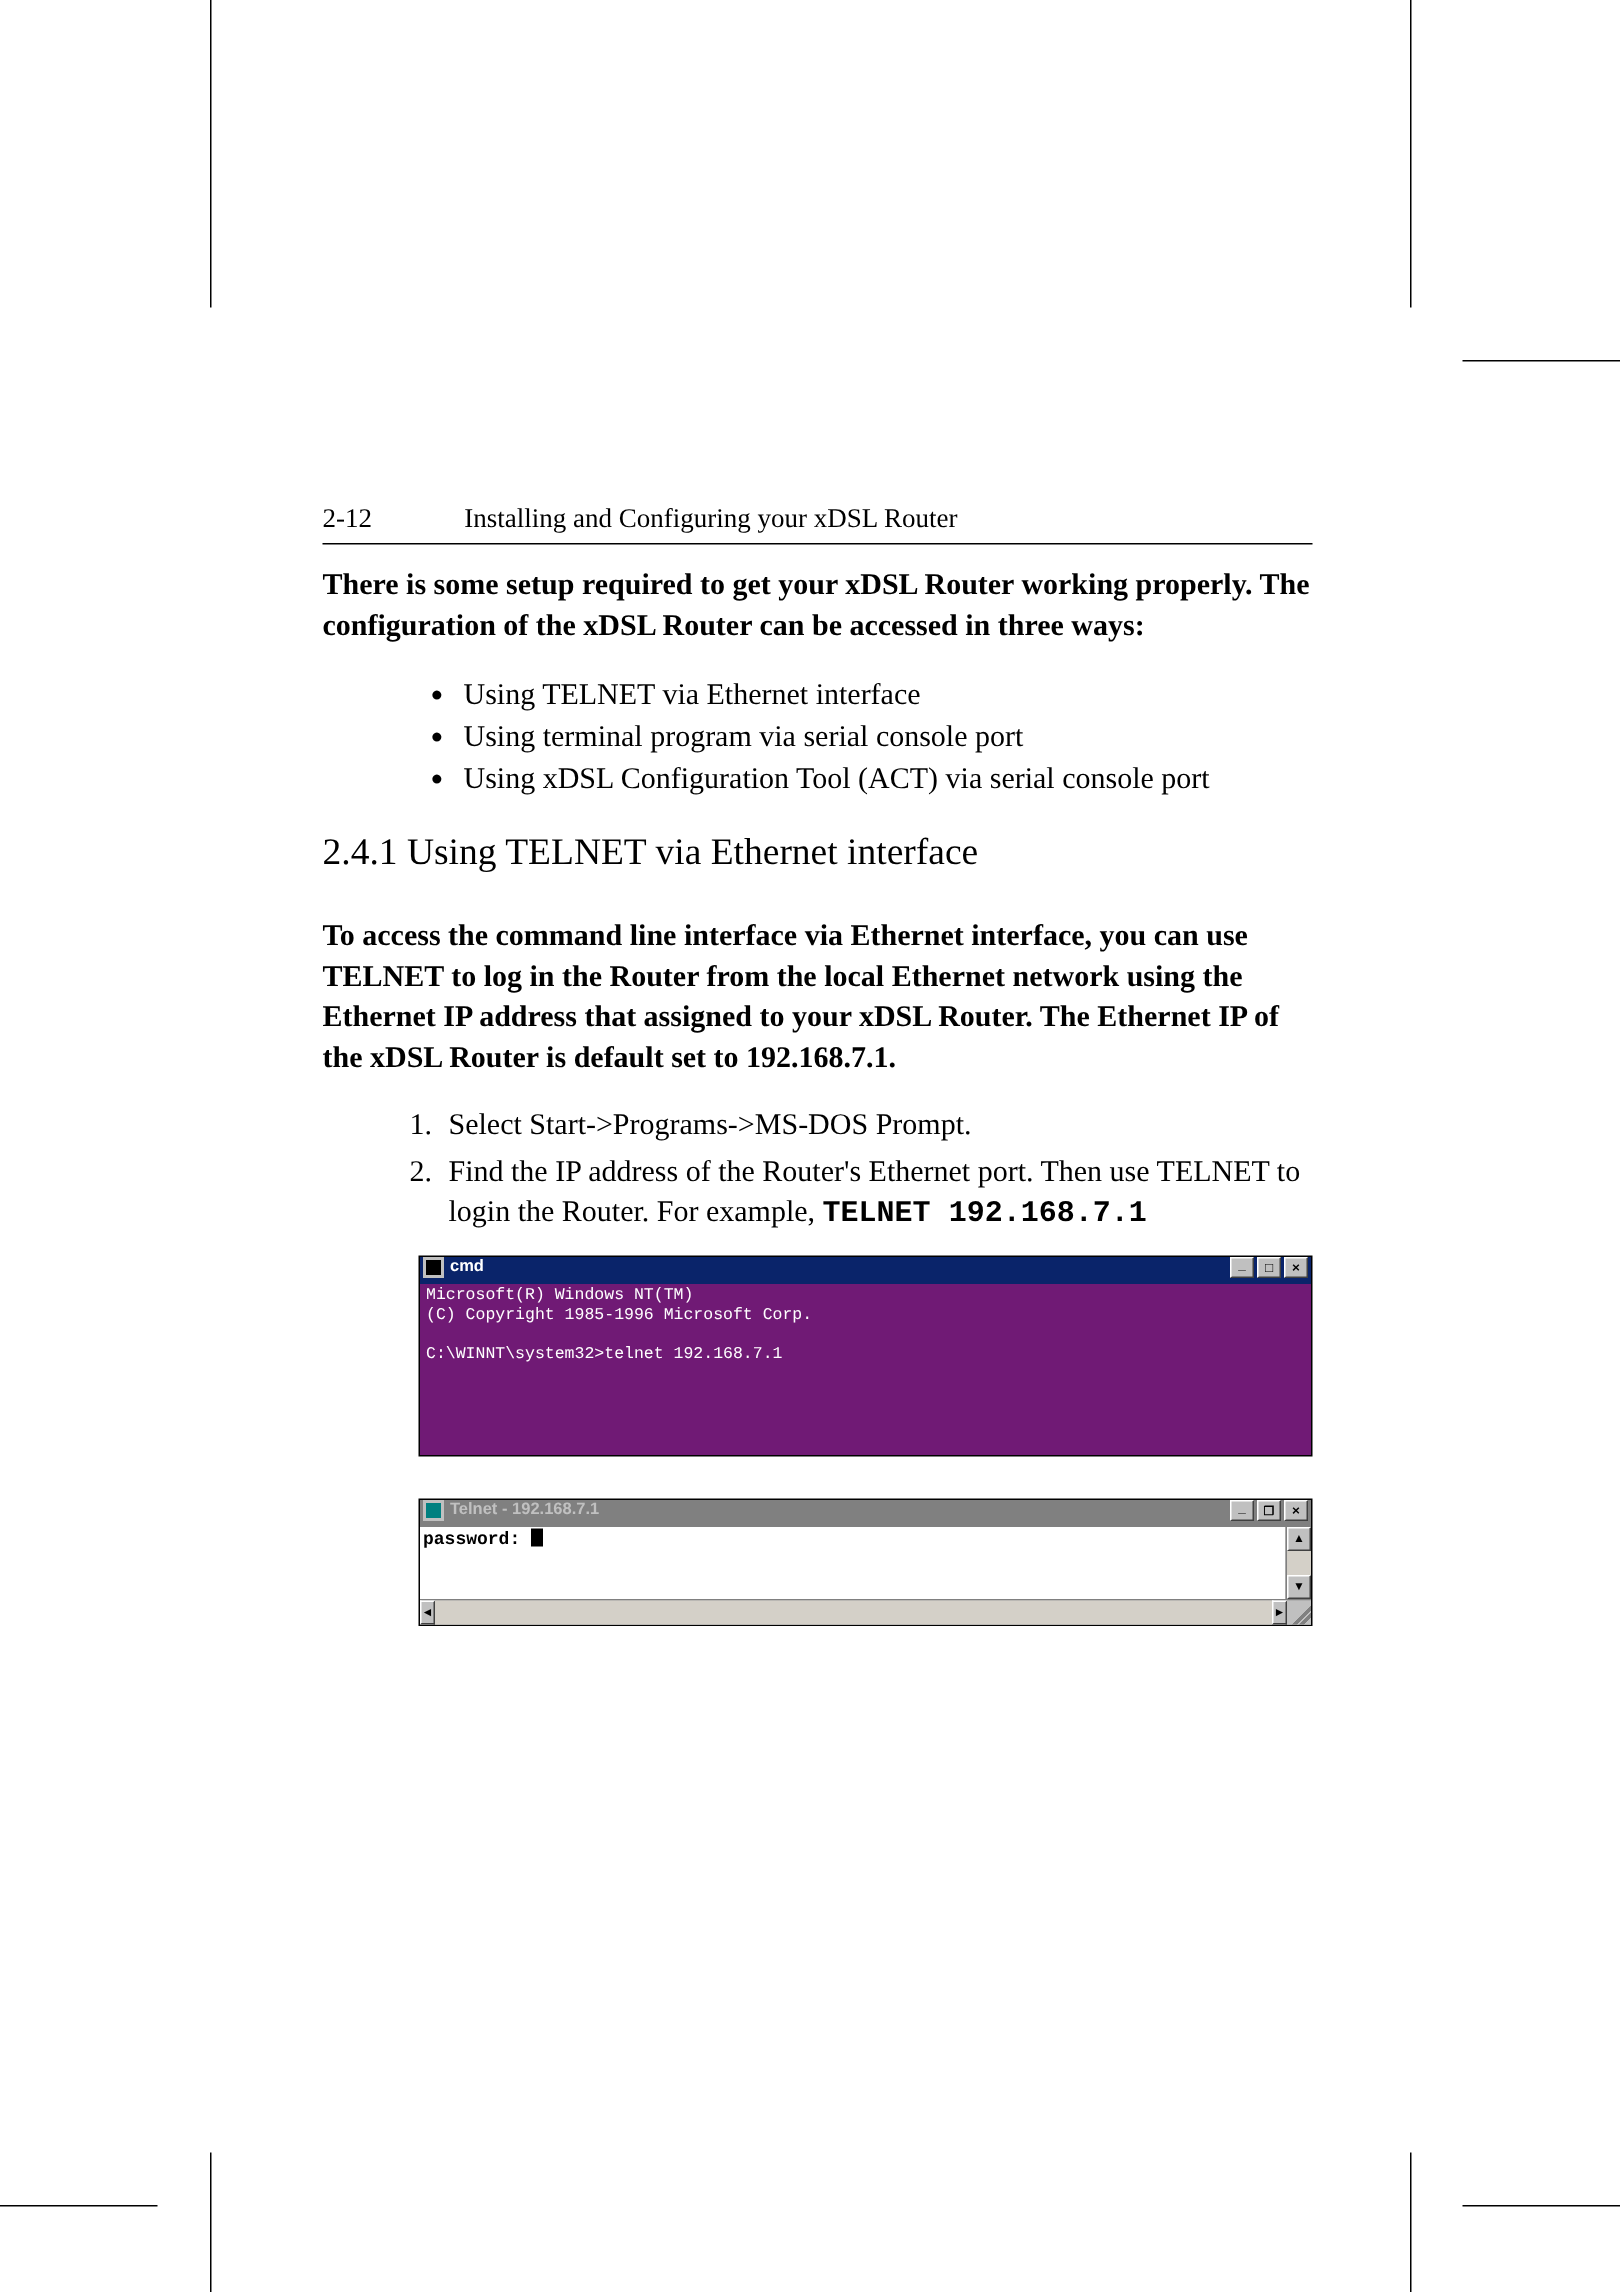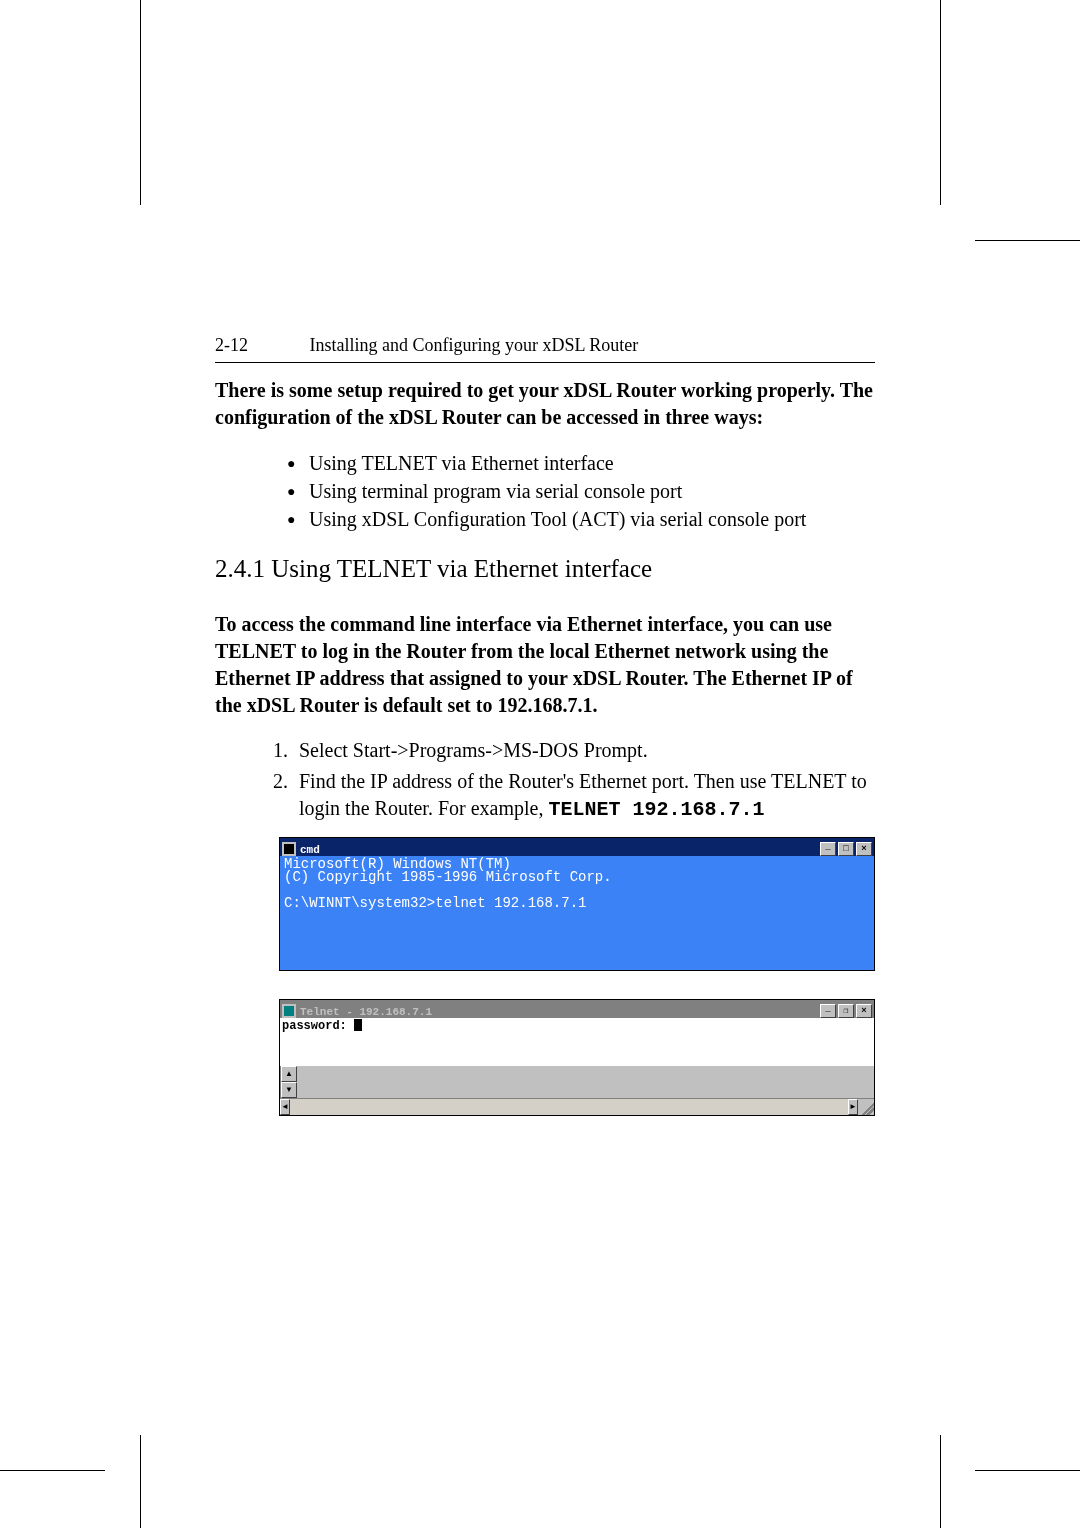--- a/index.html
+++ b/index.html
@@ -154,28 +154,27 @@
   
   .winshot {
     margin: 4px 0 24px 64px;
     width: 596px;
     border: 1px solid #000;
     box-sizing: border-box;
     font-family: "MS Sans Serif", Tahoma, sans-serif;
   }
   .titlebar {
     display: flex;
-    align-items: flex-end;
+    align-items: flex-start;
     height: 18px;
     background: linear-gradient(#0a246a,#0a246a);
     color: #fff;
     font-size: 11px;
     font-weight: bold;
     padding: 0 2px;
-    font-family: Liberation Mono, monospace;
   }
   .titlebar.gray { background:#808080; color:#c0c0c0; }
   .tb-icon {
     width: 14px; height: 14px;
     background: #c0c0c0;
     margin-right: 4px;
     display:inline-block;
     position: relative;
   }
   .tb-icon.cmd::after{
@@ -202,45 +201,44 @@
     color:#000;
     font-weight: bold;
     box-sizing: border-box;
   }
   .tb-btn.max::before{content:"□";}
   .tb-btn.min::before{content:"_"; position:relative; top:-2px;}
   .tb-btn.close::before{content:"×";}
   .tb-btn.restore::before{content:"❐"; font-size:8px;}
 
   .term-body {
-    background:#3b82f6;
+    background:#701a75;
     color:#c0c0c0;
     font-family:"Courier New",monospace;
-    font-size:14px;
+    font-size:11px;
     line-height: 13px;
     padding: 2px 4px 2px 4px;
     white-space: pre;
     min-height: 110px;
   }
   .term-body .cmd-hi { color:#fff; }
 
   
   .menubar {
     background:#c0c0c0;
     font-size: 11px;
     padding: 1px 4px;
     border-bottom: 1px solid #808080;
   }
   .menubar span { margin-right: 10px; }
   .menubar u { text-decoration: underline; }
 
   .telnet-client {
     display:flex;
     background:#c0c0c0;
-    flex-direction:column;
   }
   .telnet-area {
     flex:1;
     background:#fff;
     font-family:"Courier New",monospace;
     font-weight:bold;
     font-size:12px;
     padding: 1px 2px;
     min-height: 46px;
     white-space: pre;

